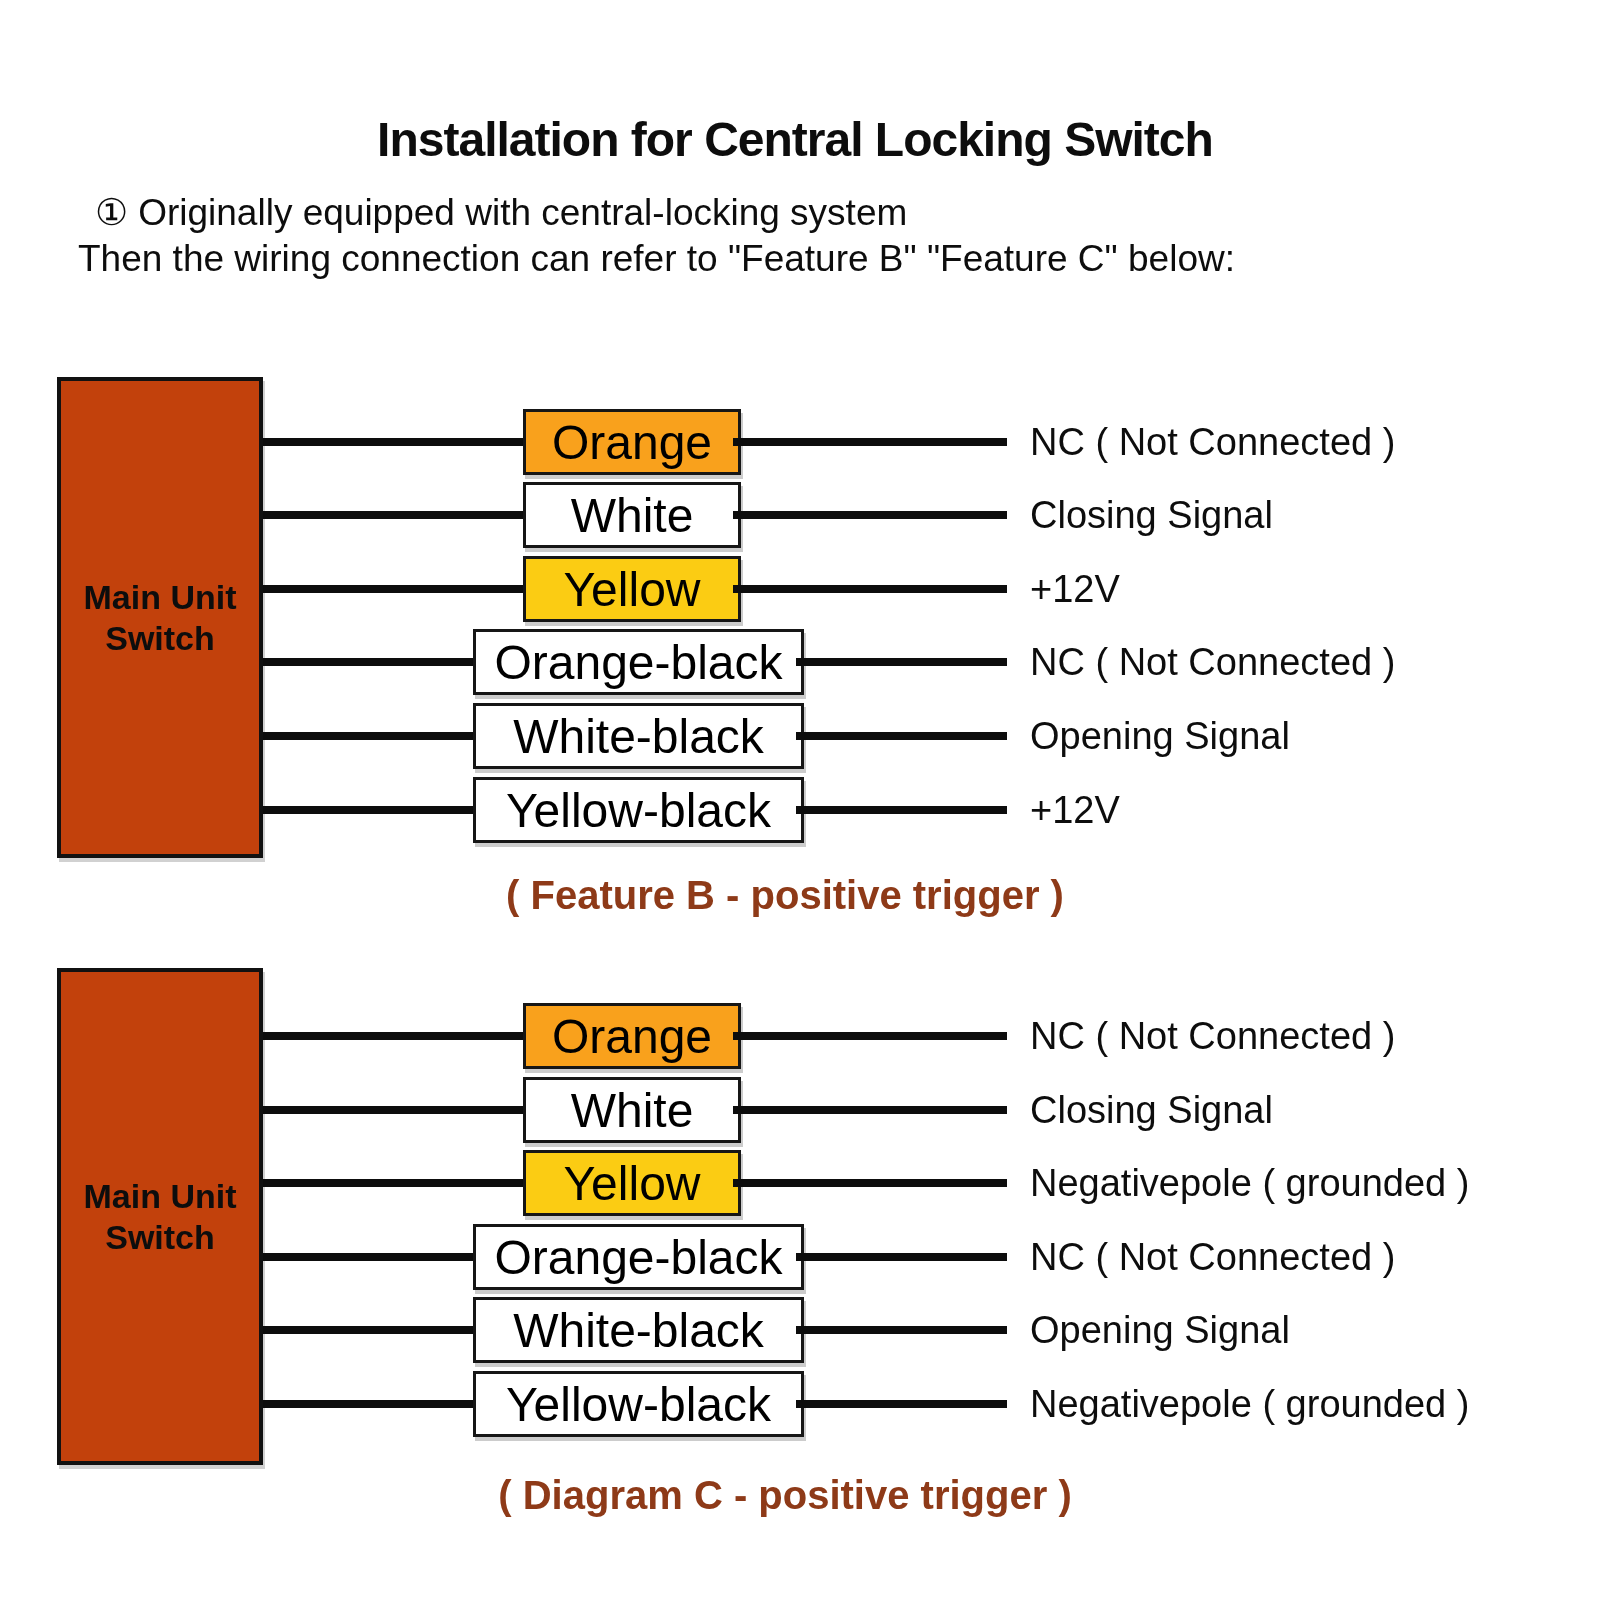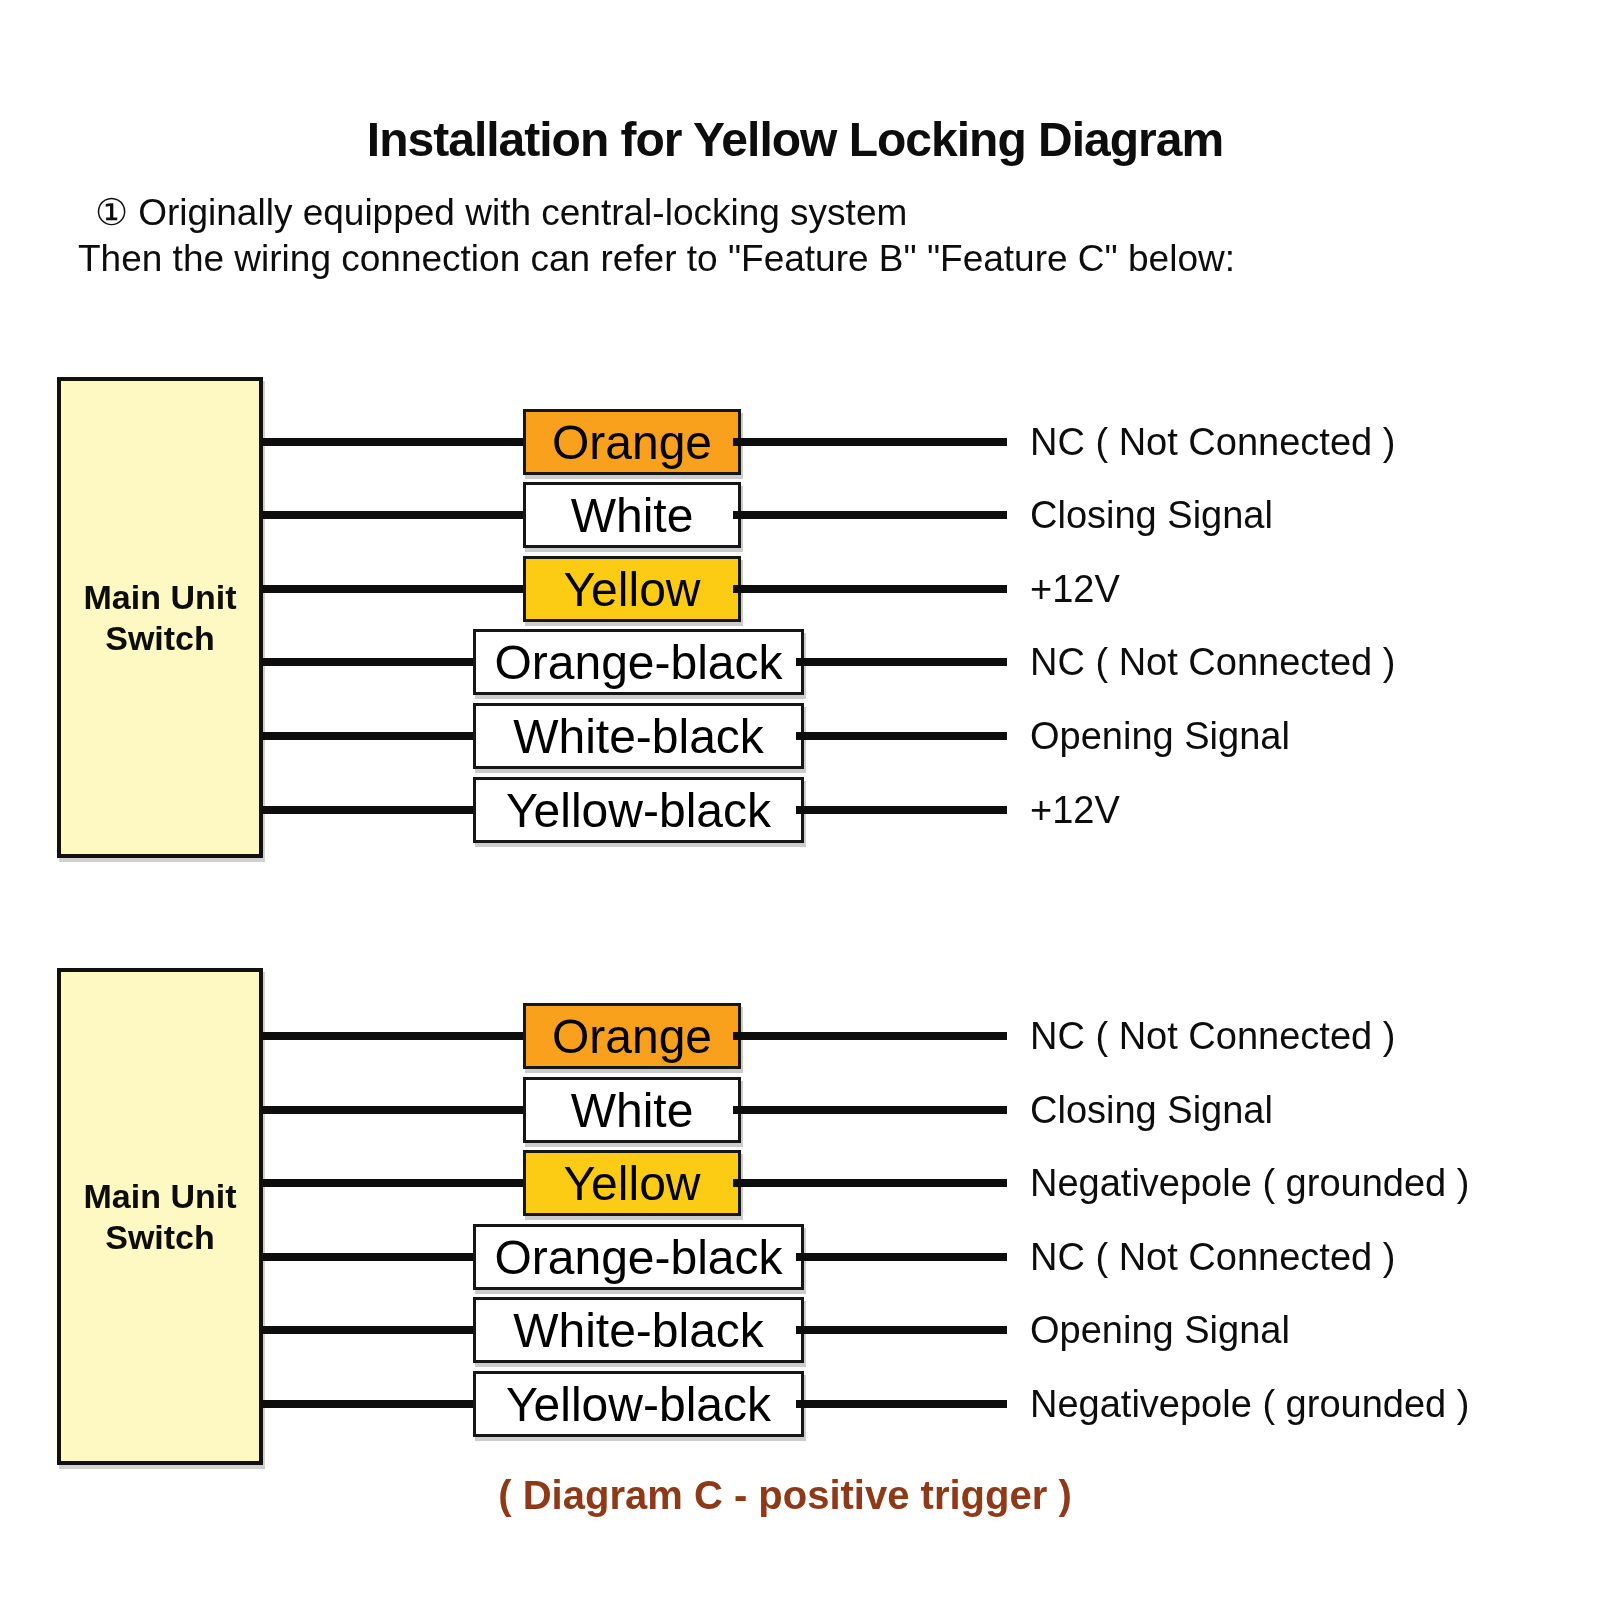--- a/index.html
+++ b/index.html
@@ -14,21 +14,21 @@
     color:#0d0d0d;
   }
   
   .intro { position:absolute; left:78px; top:190px; font-size:37px; color:#0d0d0d; }
   .intro-line { height:46px; line-height:46px; white-space:nowrap; }
   .intro-line.bulleted { padding-left:17px; }
   .intro-bullet { margin-right:10px; }
   
   .diagram { position:absolute; left:0; width:1600px; }
   .main-box {
-    position:absolute; left:57px; top:0; width:206px; background:#fef9c3;
+    position:absolute; left:57px; top:0; width:206px; background:#c2410c;
     border:4px solid #111111; box-shadow:2px 4px 0 rgba(0,0,0,0.18);
     display:flex; flex-direction:column; align-items:center; justify-content:center;
     box-sizing:border-box;
   }
   .main-box .line { font-size:34px; font-weight:bold; line-height:1.2; color:#0d0d0d; }
   .row { position:absolute; left:0; width:1600px; height:0; }
   .row .wire { position:absolute; top:-4px; height:8px; background:#0d0d0d; }
   .row.narrow .wire-left  { left:263px; width:262px; }
   .row.narrow .wirebox    { left:523px; width:212px; }
   .row.narrow .wire-right { left:733px; width:274px; }
@@ -52,21 +52,21 @@
   .caption {
     position:absolute; left:0; width:1570px; text-align:center;
     font-size:40px; font-weight:bold; color:#8E3A18; white-space:nowrap;
   }
 </style>
 </head>
 <body>
 
 <div id="canvas">
 
-  <h1 class="title">Installation for Yellow Locking Diagram</h1>
+  <h1 class="title">Installation for Central Locking Switch</h1>
 
   <div class="intro">
     <div class="intro-line bulleted"><span class="intro-bullet">①</span><span>Originally equipped with central-locking system</span></div>
     <div class="intro-line">Then the wiring connection can refer to "Feature B" "Feature C" below:</div>
   </div>
 
   <section class="diagram" style="top:377px; height:481px;">
     <div class="main-box" style="height:481px;">
       <span class="line">Main Unit</span>
       <span class="line">Switch</span>
@@ -103,20 +103,21 @@
       <div class="signal">Opening Signal</div>
     </div>
     <div class="row wide" style="top:433px;">
       <div class="wire wire-left"></div>
       <div class="wirebox fill-white">Yellow-black</div>
       <div class="wire wire-right"></div>
       <div class="signal">+12V</div>
     </div>
   </section>
 
+  <div class="caption" style="top:873px;">( Feature B - positive trigger )</div>
 
   <section class="diagram" style="top:968px; height:497px;">
     <div class="main-box" style="height:497px;">
       <span class="line">Main Unit</span>
       <span class="line">Switch</span>
     </div>
 
     <div class="row narrow" style="top:68px;">
       <div class="wire wire-left"></div>
       <div class="wirebox fill-orange">Orange</div>

